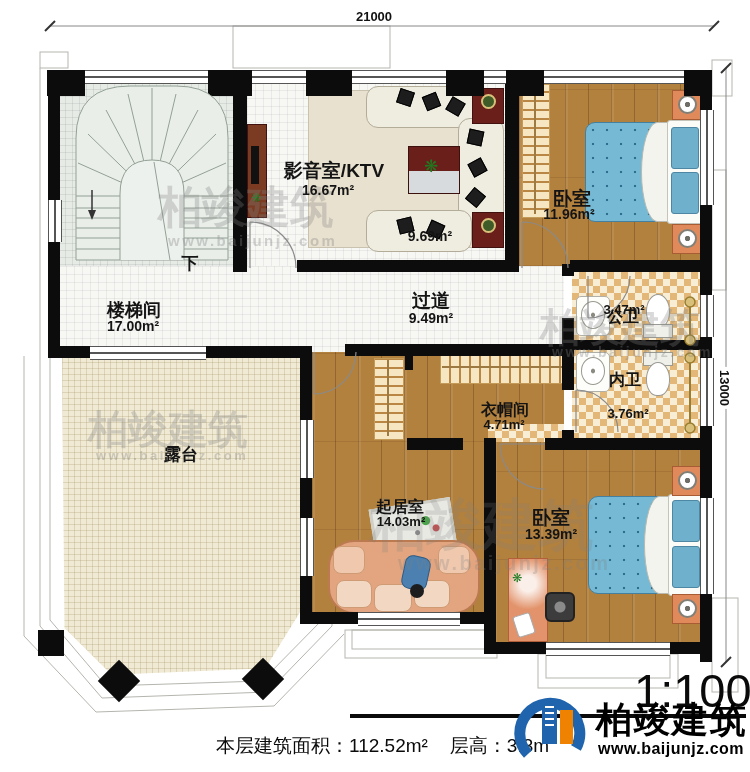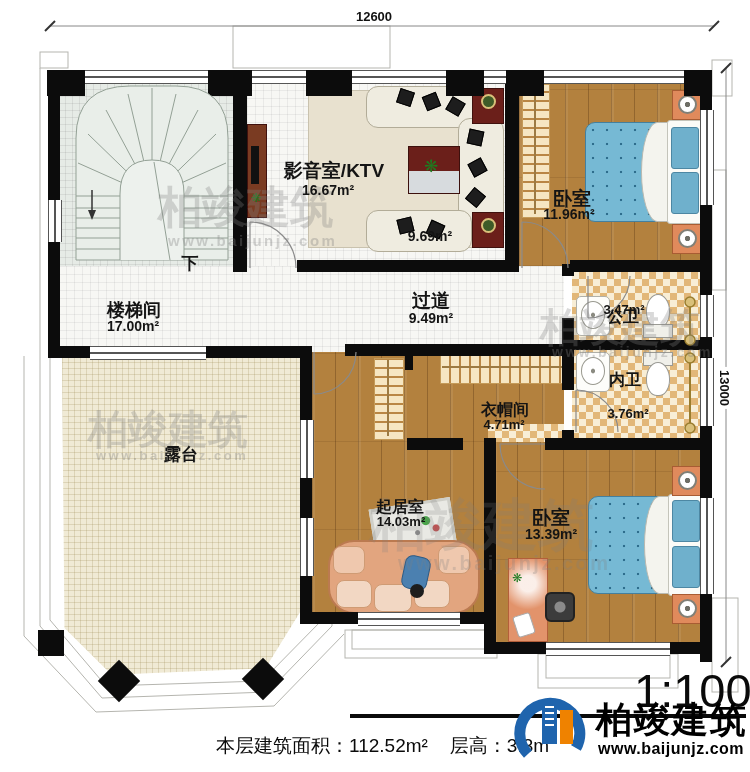--- a/index.html
+++ b/index.html
@@ -357,21 +357,21 @@
   <div class="rlabel" style="left:133px;top:326px;font-size:14px;">17.00m²</div>
   <div class="rlabel" style="left:431px;top:301px;font-size:19px;">过道</div>
   <div class="rlabel" style="left:431px;top:318px;font-size:14px;">9.49m²</div>
   <div class="rlabel" style="left:181px;top:455px;font-size:17px;">露台</div>
   <div class="rlabel" style="left:400px;top:507px;font-size:16px;">起居室</div>
   <div class="rlabel" style="left:401px;top:522px;font-size:13px;">14.03m²</div>
   <div class="rlabel" style="left:551px;top:518px;font-size:19px;">卧室</div>
   <div class="rlabel" style="left:551px;top:534px;font-size:14px;">13.39m²</div>
   <div class="rlabel" style="left:190px;top:264px;font-size:17px;">下</div>
 
-  <div class="dimlab" style="left:374px;top:16px;">12600</div>
+  <div class="dimlab" style="left:374px;top:16px;">21000</div>
   <div class="dimlab" style="left:724px;top:388px;transform:translate(-50%,-50%) rotate(90deg);">13000</div>
 
   <div class="title-scale" style="left:634px;top:663px;">1:100</div>
   <div class="title-rule" style="left:350px;top:714px;width:396px;height:4px;"></div>
   <div class="footer" style="left:216px;top:733px;">
     <span>本层建筑面积：</span><span>112.52m²</span><span style="display:inline-block;width:22px;"></span><span>层高：</span><span>3.3m</span>
   </div>
 
   <svg class="abs" style="left:514px;top:688px;z-index:9;" width="76" height="78" viewBox="0 0 76 78">
     <path d="M14,66 A30,30 0 1 1 62,60" fill="none" stroke="#1f64ad" stroke-width="11"></path>

